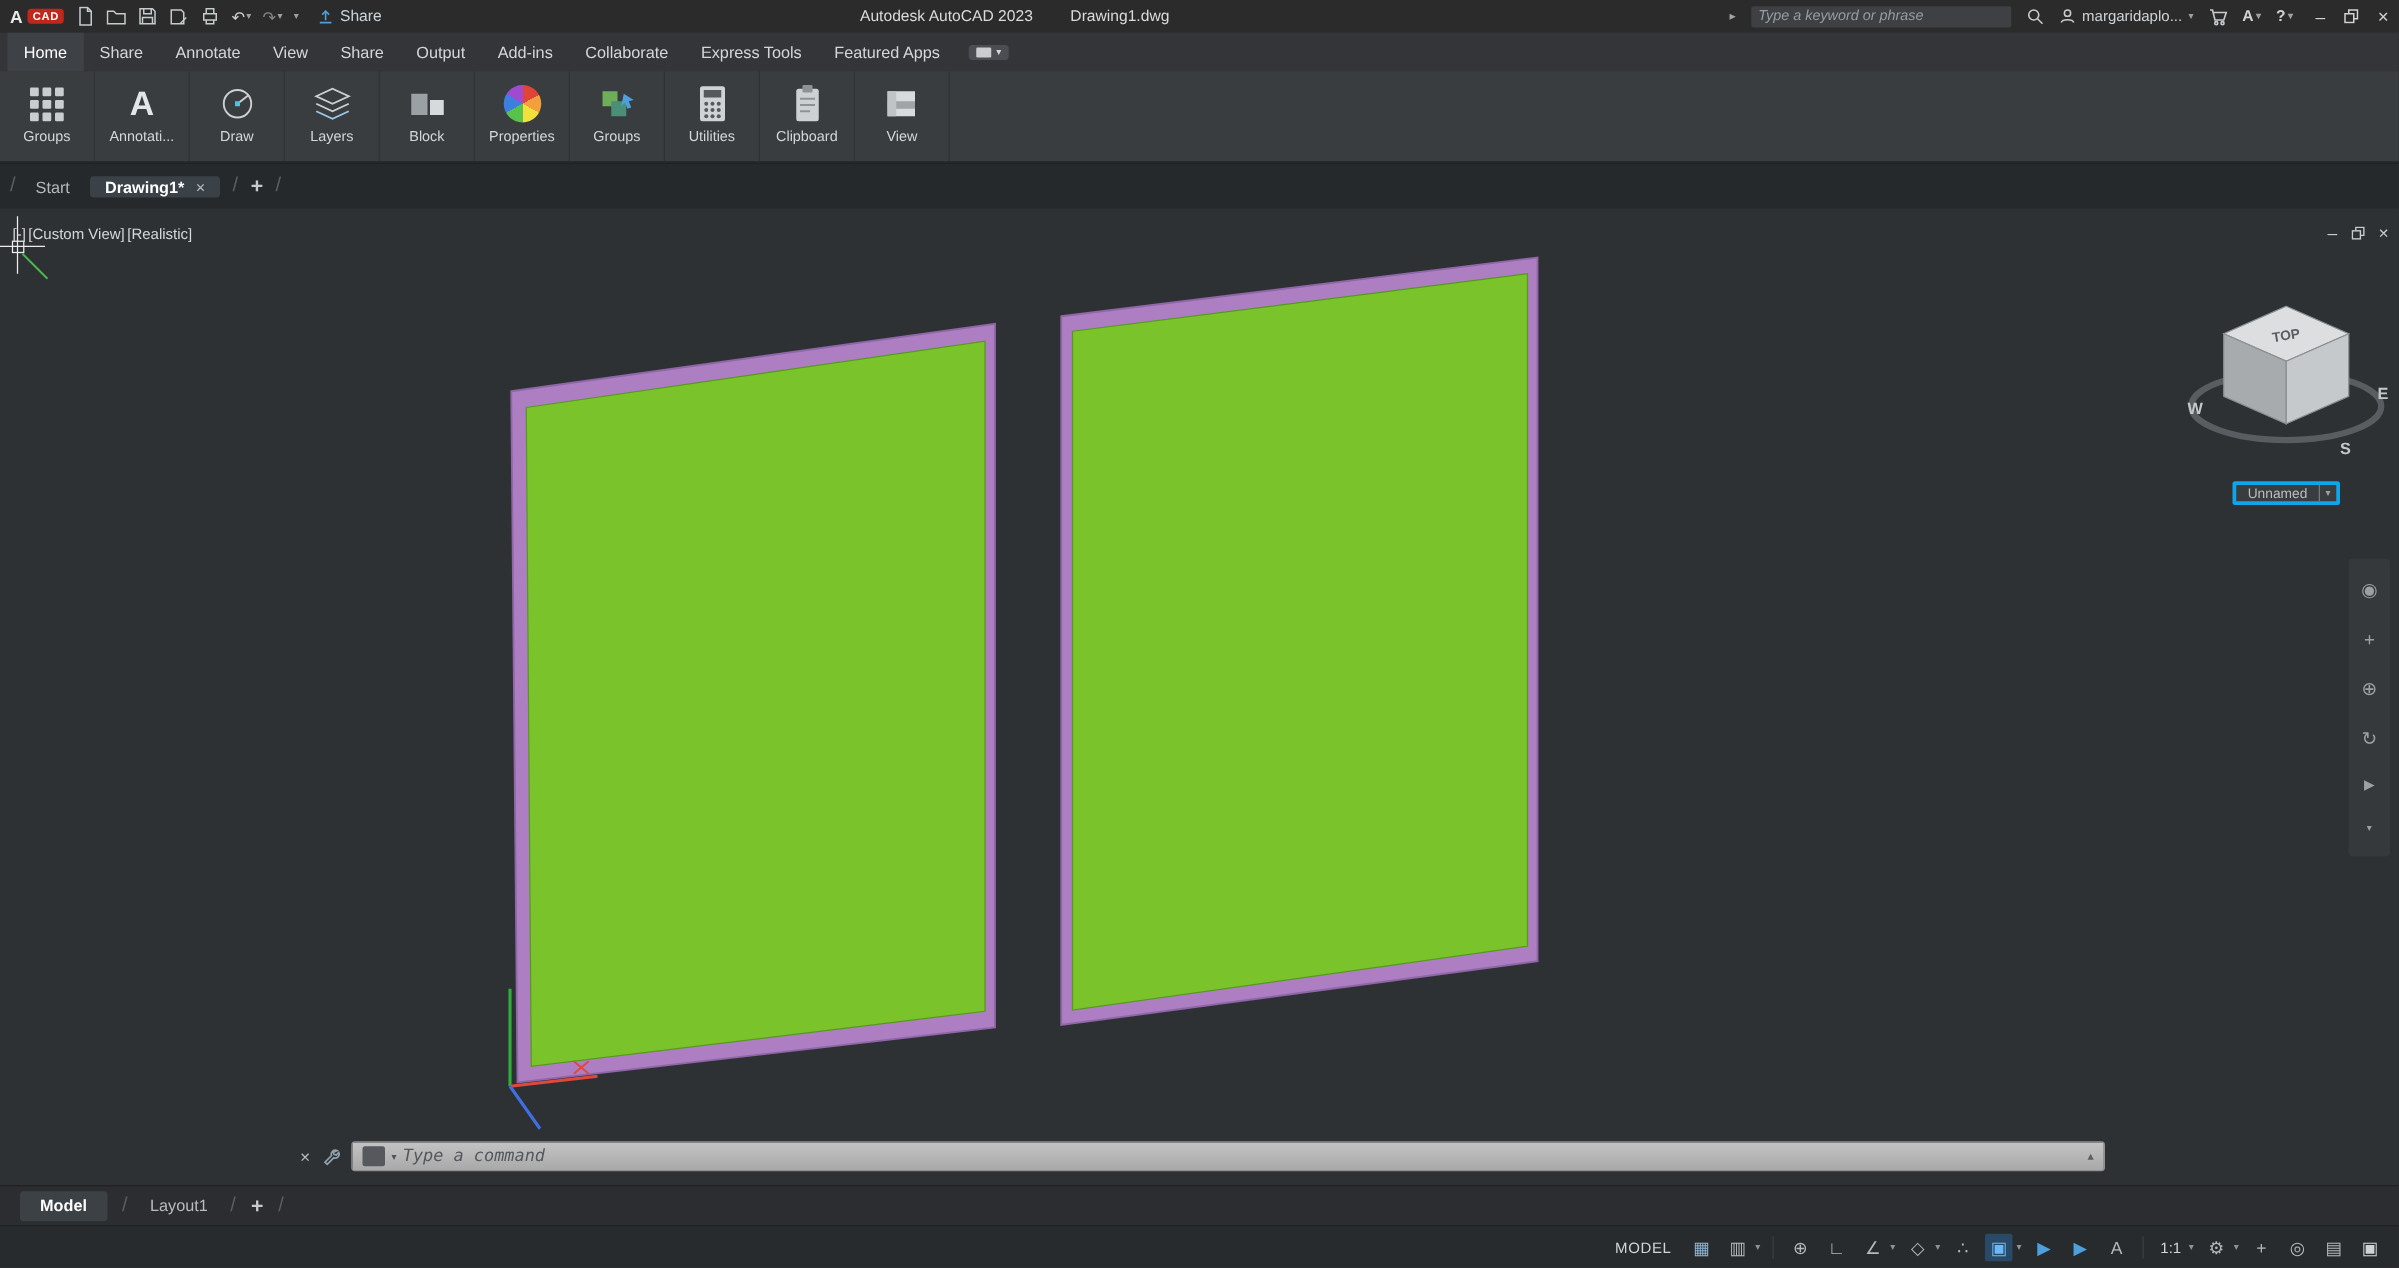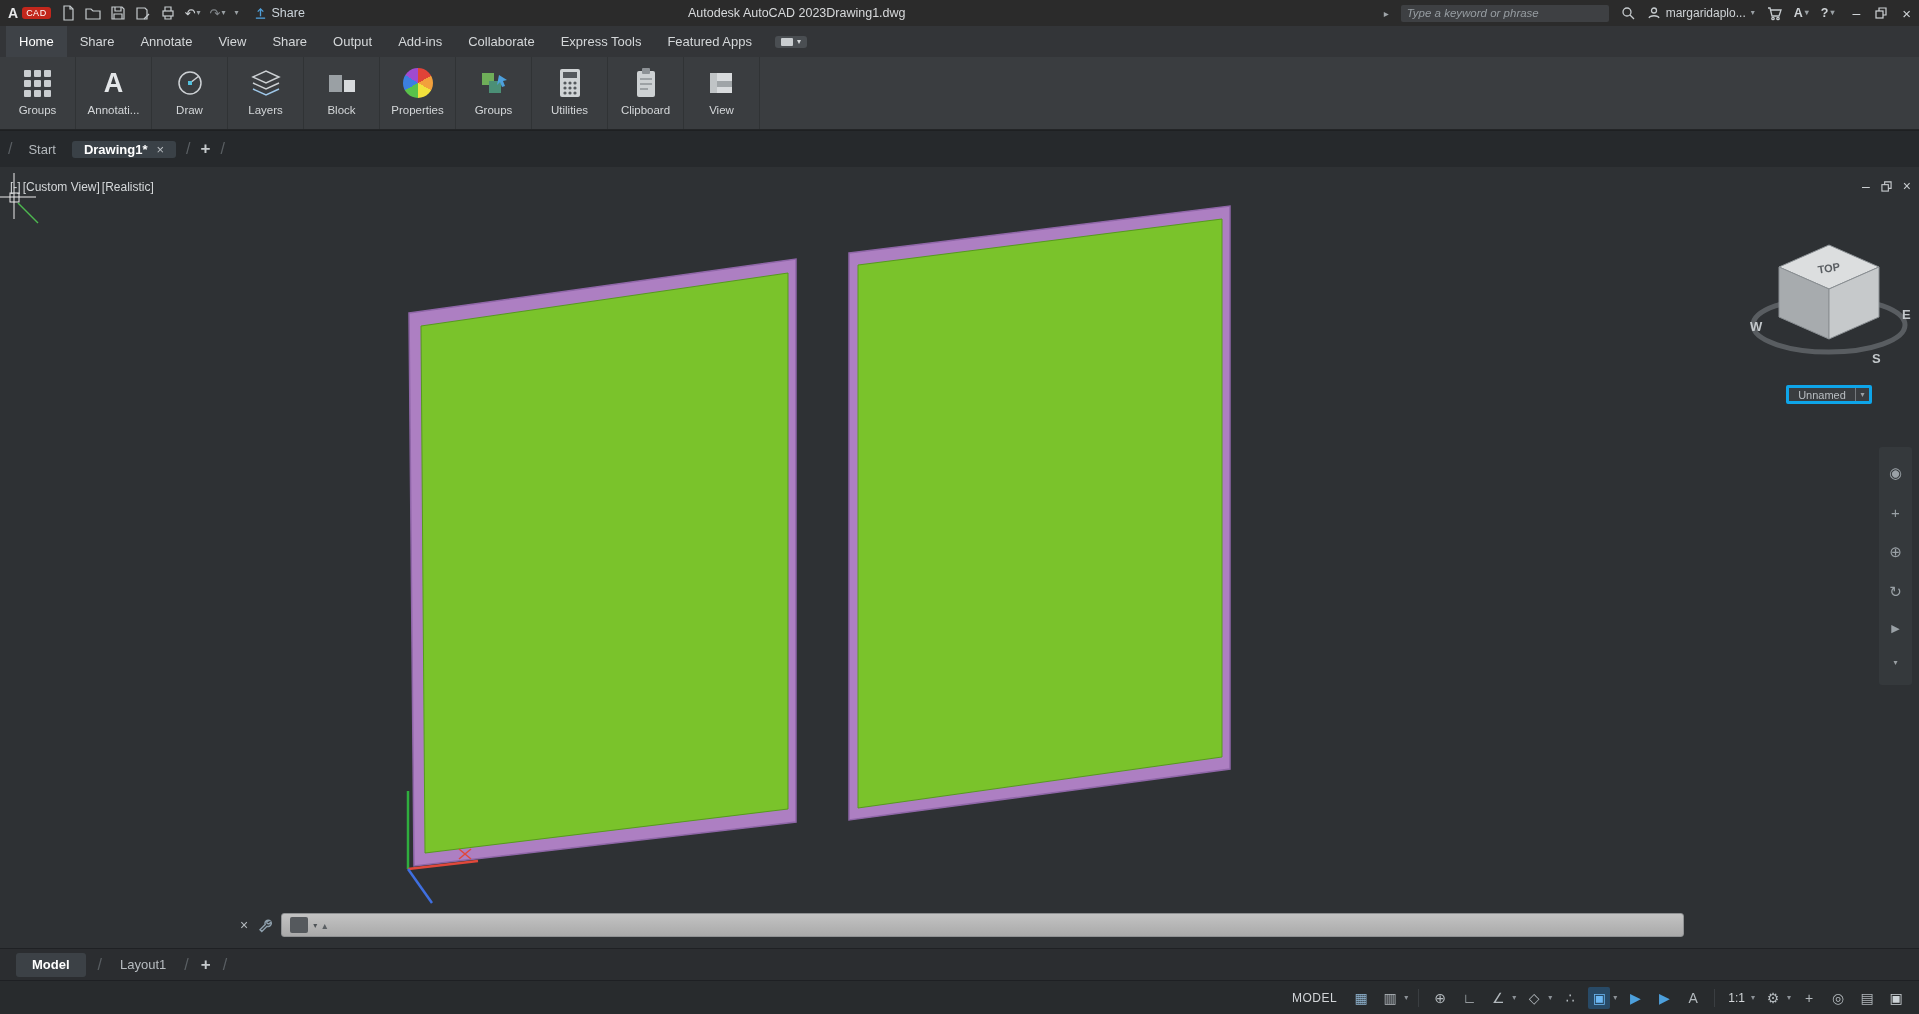--- a/index.html
+++ b/index.html
@@ -4,30 +4,30 @@
 <style>
   *{box-sizing:border-box;margin:0;padding:0}
   html,body{width:1919px;height:1014px;overflow:hidden}
   body{font-family:"Liberation Sans",sans-serif;background:#2e3134;color:#d6d6d6;position:relative;font-size:13px}
   svg{display:block}
 
   
   .titlebar{height:26px;background:#2b2b2b;display:flex;align-items:center;padding:0 8px;gap:9px;position:relative}
   .logo{display:flex;align-items:center;gap:4px}
   .logo-a{color:#e8e9ea;font-weight:bold;font-size:14px}
-  .logo-badge{background:#c2271c;color:#fff;font-size:9px;font-weight:normal;border-radius:3px;padding:1px 4px;letter-spacing:.5px}
+  .logo-badge{background:#c2271c;color:#fff;font-size:9px;font-weight:bold;border-radius:3px;padding:1px 4px;letter-spacing:.5px}
   .qat{display:flex;align-items:center;gap:9px}
   .qat .ic{display:flex;align-items:center;cursor:default}
   .qat svg{stroke:#c6cbce;fill:none;stroke-width:1.2}
   .glyph-btn{color:#cfd3d6;font-size:13px;line-height:1;display:flex;align-items:center;gap:1px}
   .glyph-btn.dim{color:#84898d}
   .caret{font-size:8px;color:#9aa0a4;line-height:1}
   .share{display:flex;align-items:center;gap:5px;margin-left:6px;color:#ccd4da;font-size:12.5px}
   .share svg{stroke:#4f9fd9;fill:none;stroke-width:1.4}
-  .tb-center{position:absolute;left:688px;top:0;height:26px;display:flex;align-items:center;font-size:12.5px;color:#d8dadc}
+  .tb-center{position:absolute;left:688px;top:0;height:26px;display:flex;align-items:center;gap:30px;font-size:12.5px;color:#d8dadc}
   .tb-right{margin-left:auto;display:flex;align-items:center;gap:12px}
   .collapse{color:#9fa5a9;font-size:10px}
   .searchbox{width:208px;height:17px;background:#3e4043;border-radius:2px;display:flex;align-items:center;padding:0 6px}
   .searchbox input{flex:1;background:transparent;border:none;outline:none;font-style:italic;font-size:11.5px;color:#c0c5c9;font-family:"Liberation Sans",sans-serif}
   .searchbox input::placeholder{color:#979da2;font-style:italic}
   .tb-ic svg{stroke:#c6cbce;fill:none;stroke-width:1.3}
   .user{display:flex;align-items:center;gap:5px;color:#cfd3d6;font-size:12px}
   .abtn,.hbtn{display:flex;align-items:center;gap:2px;color:#cfd3d6;font-size:12.5px;font-weight:bold}
   .winctl{display:flex;align-items:center;gap:15px;margin-left:6px;color:#cfd3d6}
   .winctl .min{font-size:14px}
@@ -428,20 +428,21 @@
   <div class="cmdbar">
     <span class="cmd-close">×</span>
     <span class="cmd-wrench">
         <svg width="15" height="15" viewBox="0 0 15 15">
           <path d="M12.5 2.5a3.2 3.2 0 0 0-4.3 4L3 11.7l1.8 1.8 5.2-5.2a3.2 3.2 0 0 0 4-4.3l-2 2-1.8-.5-.5-1.8z"></path>
         </svg>
       </span>
     <div class="cmd-field">
       <span class="cmd-chip"></span>
       <span class="cmd-caret">▾</span>
+      <input type="text" placeholder="Type a command" style="">
       <span class="cmd-up">▴</span>
     </div>
   </div>
 </div>
 
 <div class="layoutbar">
   <span class="ltab active">Model</span>
   <span class="slash">/</span>
   <span class="ltab">Layout1</span>
   <span class="slash">/</span>

